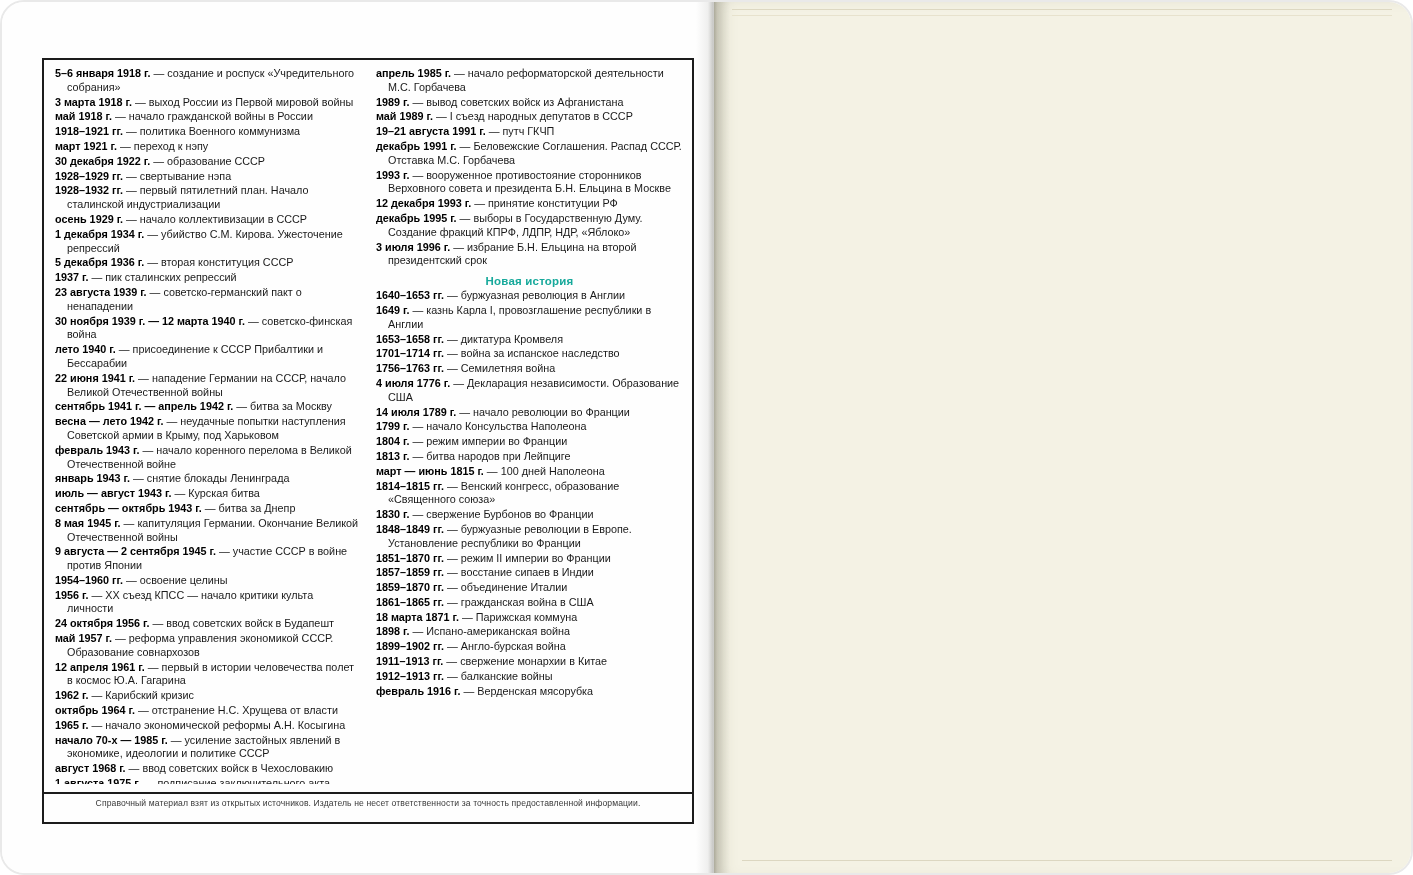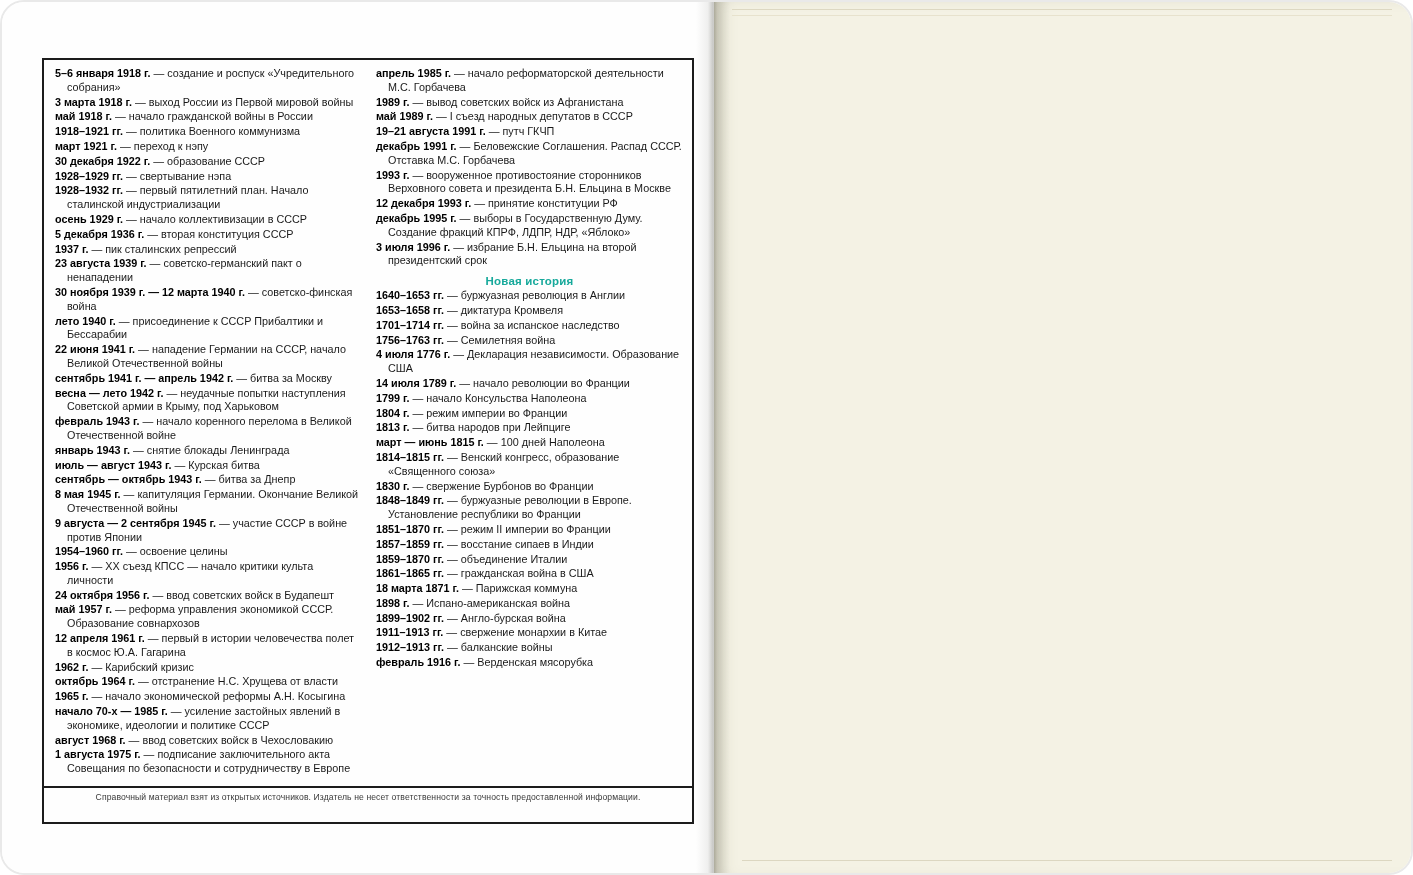--- a/index.html
+++ b/index.html
@@ -41,41 +41,42 @@
     margin:0 0 1px 0; padding-left:12px; text-indent:-12px;
     font-size:10.8px; line-height:13.8px; color:#191919;
   }
   .entry b { font-weight:bold; color:#000; }
   .section-title {
     margin:7px 0 2px 0; text-align:center; font-size:11.5px; font-weight:bold;
     color:#17a99b; letter-spacing:0.2px;
   }
   .footer {
     border-top:2px solid #1c1c1c; margin:8px -9px 0 -11px;
-    padding:4px 10px 20px 10px; text-align:center;
+    padding:4px 10px 14px 10px; text-align:center;
     font-size:8.6px; color:#3a3a3a; letter-spacing:0.1px;
   }
 </style>
 </head>
 <body>
 
 <div class="scene">
   <div class="page-left">
     <div class="content-box">
       <div class="columns">
         <div class="col" id="col1">
             <p class="entry"><b>5–6 января 1918 г.</b> — создание и роспуск «Учредительного собрания»</p>
             <p class="entry"><b>3 марта 1918 г.</b> — выход России из Первой мировой войны</p>
             <p class="entry"><b>май 1918 г.</b> — начало гражданской войны в России</p>
             <p class="entry"><b>1918–1921 гг.</b> — политика Военного коммунизма</p>
             <p class="entry"><b>март 1921 г.</b> — переход к нэпу</p>
             <p class="entry"><b>30 декабря 1922 г.</b> — образование СССР</p>
             <p class="entry"><b>1928–1929 гг.</b> — свертывание нэпа</p>
             <p class="entry"><b>1928–1932 гг.</b> — первый пятилетний план. Начало сталинской индустриализации</p>
             <p class="entry"><b>осень 1929 г.</b> — начало коллективизации в СССР</p>
+            <p class="entry"><b>1 декабря 1934 г.</b> — убийство С.М. Кирова. Ужесточение репрессий</p>
             <p class="entry"><b>5 декабря 1936 г.</b> — вторая конституция СССР</p>
             <p class="entry"><b>1937 г.</b> — пик сталинских репрессий</p>
             <p class="entry"><b>23 августа 1939 г.</b> — советско-германский пакт о ненападении</p>
             <p class="entry"><b>30 ноября 1939 г. — 12 марта 1940 г.</b> — советско-финская война</p>
             <p class="entry"><b>лето 1940 г.</b> — присоединение к СССР Прибалтики и Бессарабии</p>
             <p class="entry"><b>22 июня 1941 г.</b> — нападение Германии на СССР, начало Великой Отечественной войны</p>
             <p class="entry"><b>сентябрь 1941 г. — апрель 1942 г.</b> — битва за Москву</p>
             <p class="entry"><b>весна — лето 1942 г.</b> — неудачные попытки наступления Советской армии в Крыму, под Харьковом</p>
             <p class="entry"><b>февраль 1943 г.</b> — начало коренного перелома в Великой Отечественной войне</p>
             <p class="entry"><b>январь 1943 г.</b> — снятие блокады Ленинграда</p>
@@ -103,20 +104,21 @@
               <p class="entry"><b>19–21 августа 1991 г.</b> — путч ГКЧП</p>
               <p class="entry"><b>декабрь 1991 г.</b> — Беловежские Соглашения. Распад СССР. Отставка М.С. Горбачева</p>
               <p class="entry"><b>1993 г.</b> — вооруженное противостояние сторонников Верховного совета и президента Б.Н. Ельцина в Москве</p>
               <p class="entry"><b>12 декабря 1993 г.</b> — принятие конституции РФ</p>
               <p class="entry"><b>декабрь 1995 г.</b> — выборы в Государственную Думу. Создание фракций КПРФ, ЛДПР, НДР, «Яблоко»</p>
               <p class="entry"><b>3 июля 1996 г.</b> — избрание Б.Н. Ельцина на второй президентский срок</p>
             </div>
           <div class="section-title">Новая история</div>
           <div id="col2b">
               <p class="entry"><b>1640–1653 гг.</b> — буржуазная революция в Англии</p>
+              <p class="entry"><b>1649 г.</b> — казнь Карла I, провозглашение республики в Англии</p>
               <p class="entry"><b>1653–1658 гг.</b> — диктатура Кромвеля</p>
               <p class="entry"><b>1701–1714 гг.</b> — война за испанское наследство</p>
               <p class="entry"><b>1756–1763 гг.</b> — Семилетняя война</p>
               <p class="entry"><b>4 июля 1776 г.</b> — Декларация независимости. Образование США</p>
               <p class="entry"><b>14 июля 1789 г.</b> — начало революции во Франции</p>
               <p class="entry"><b>1799 г.</b> — начало Консульства Наполеона</p>
               <p class="entry"><b>1804 г.</b> — режим империи во Франции</p>
               <p class="entry"><b>1813 г.</b> — битва народов при Лейпциге</p>
               <p class="entry"><b>март — июнь 1815 г.</b> — 100 дней Наполеона</p>
               <p class="entry"><b>1814–1815 гг.</b> — Венский конгресс, образование «Священного союза»</p>

